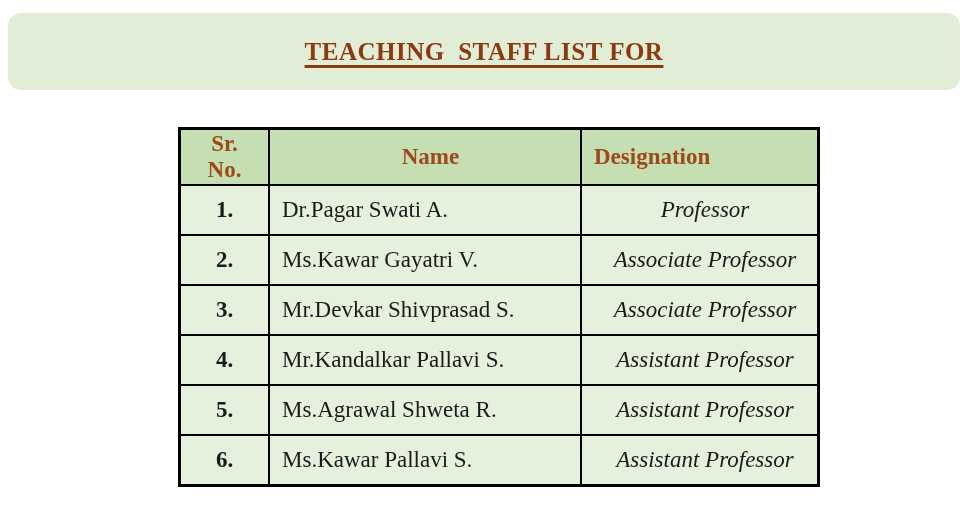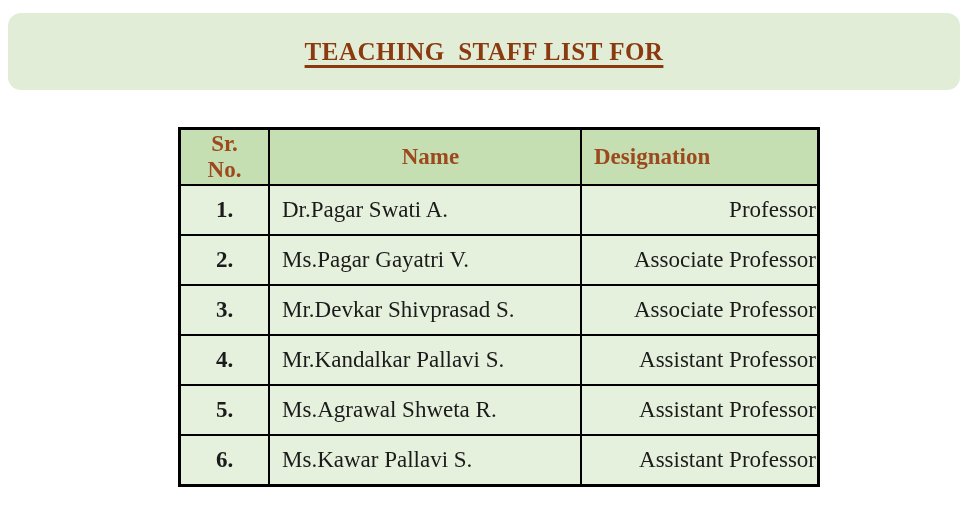--- a/index.html
+++ b/index.html
@@ -55,21 +55,21 @@
   th.col-desg { width: 222px; text-align: left; padding-left: 12px; }
   table.staff td {
     background: var(--row_bg);
     color: var(--cell_text);
     font-size: 23px;
     height: 46px;
     vertical-align: middle;
   }
   td.cell-sr   { text-align: center; font-weight: bold; }
   td.cell-name { text-align: left; padding-left: 12px; margin-left: 9px; }
-  td.cell-desg { text-align: right; padding-left: 12px; }
+  td.cell-desg { text-align: center; padding-left: 12px; font-style: italic; }
 </style>
 </head>
 <body>
 
 <div class="page">
 
   <div class="band">
     <div class="title-line">TEACHING  STAFF LIST FOR</div>
   </div>
 
@@ -85,21 +85,21 @@
     <tbody>
 
         <tr>
           <td class="cell-sr">1.</td>
           <td class="cell-name">Dr.Pagar Swati A.</td>
           <td class="cell-desg">Professor</td>
         </tr>
 
         <tr>
           <td class="cell-sr">2.</td>
-          <td class="cell-name">Ms.Pagar Gayatri V.</td>
+          <td class="cell-name">Ms.Kawar Gayatri V.</td>
           <td class="cell-desg">Associate Professor</td>
         </tr>
 
         <tr>
           <td class="cell-sr">3.</td>
           <td class="cell-name">Mr.Devkar Shivprasad S.</td>
           <td class="cell-desg">Associate Professor</td>
         </tr>
 
         <tr>

